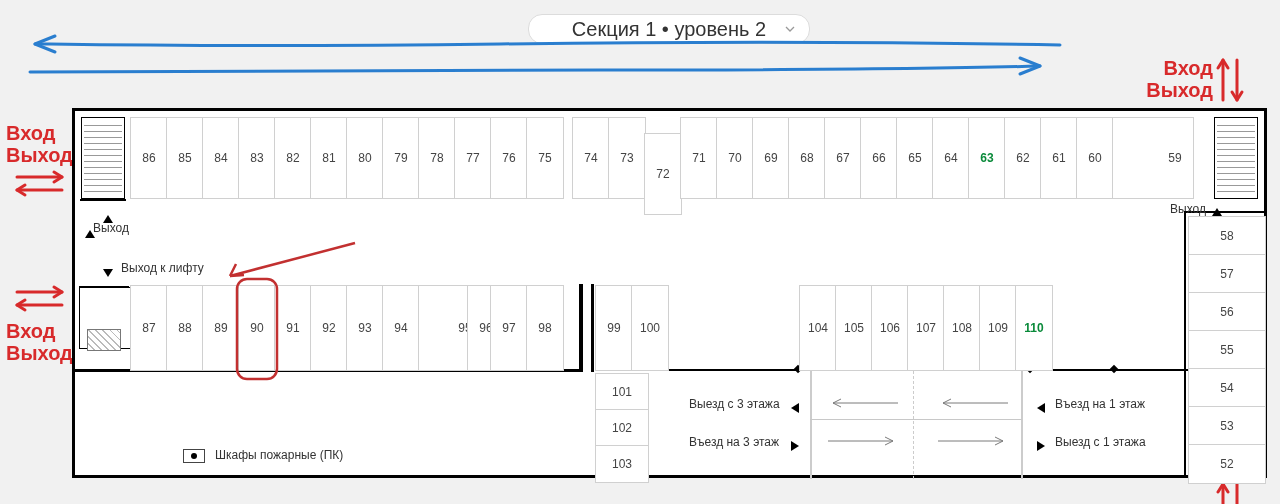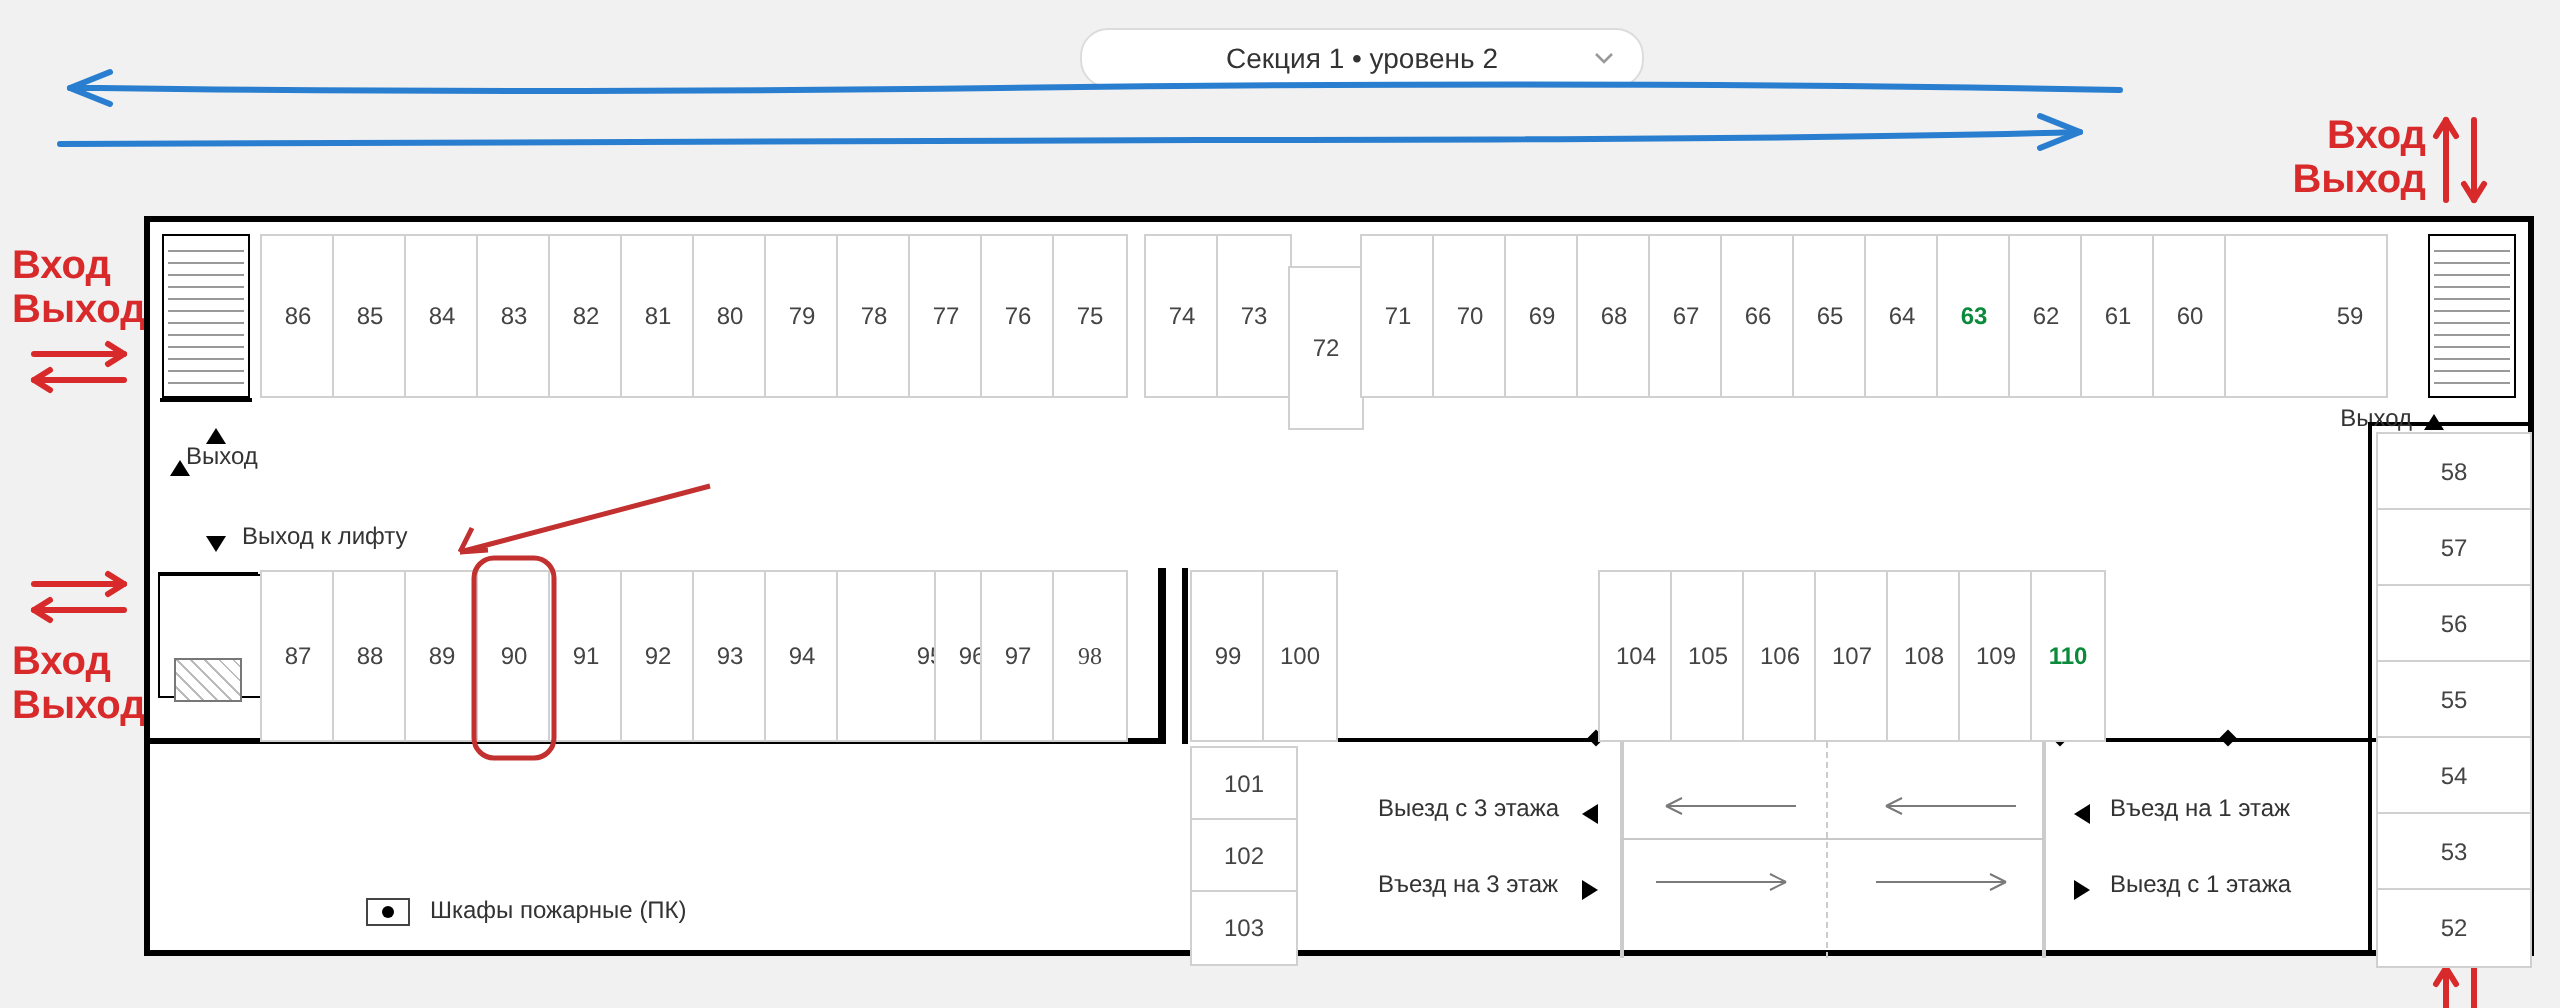--- a/index.html
+++ b/index.html
@@ -1,17 +1,17 @@
 <!DOCTYPE html>
 <html><head>
 <meta charset="utf-8">
 <style>
   html,body{margin:0;padding:0;background:#f1f1f1;font-family:Helvetica,Arial,sans-serif;}
   .stage{position:relative;width:1280px;height:504px;background:#f1f1f1;overflow:hidden;}
-  .select{position:absolute;left:540px;top:14px;width:280px;height:28px;border:1px solid #dcdcdc;border-radius:14px;background:#fff;display:flex;align-items:center;justify-content:center;font-size:14px;color:#333;cursor:pointer;}
+  .select{position:absolute;left:528px;top:14px;width:280px;height:28px;border:1px solid #dcdcdc;border-radius:14px;background:#fff;display:flex;align-items:center;justify-content:center;font-size:20px;color:#333;cursor:pointer;}
   .select .chev{position:absolute;right:14px;top:9px;width:10px;height:10px;}
   .plan{position:absolute;left:72px;top:108px;width:1195px;height:370px;border:3px solid #000;background:#fff;box-sizing:border-box;}
   
   .cell{position:absolute;border:1px solid #d0d0d0;background:#fff;font-size:12px;color:#444;display:flex;align-items:center;justify-content:center;}
   .cell.green{color:#0a8a3a;font-weight:600;}
   .label{position:absolute;font-size:12px;color:#333;}
   .biglabel{position:absolute;font-size:20px;font-weight:700;color:#d82a2b;line-height:1.1;}
   .blueStroke{stroke:#2a7ecf;stroke-width:3;fill:none;stroke-linecap:round;stroke-linejoin:round;}
   .redStroke{stroke:#d82a2b;stroke-width:3;fill:none;stroke-linecap:round;stroke-linejoin:round;}
   .red2{stroke:#c23030;stroke-width:2.5;fill:none;}
@@ -199,21 +199,21 @@
       <div class="cell" style="left: 91px; top: 174px; width: 36px; height: 84px;">88</div>
       <div class="cell" style="left: 127px; top: 174px; width: 36px; height: 84px;">89</div>
       <div class="cell" style="left: 163px; top: 174px; width: 36px; height: 84px;">90</div>
       <div class="cell" style="left: 199px; top: 174px; width: 36px; height: 84px;">91</div>
       <div class="cell" style="left: 235px; top: 174px; width: 36px; height: 84px;">92</div>
       <div class="cell" style="left: 271px; top: 174px; width: 36px; height: 84px;">93</div>
       <div class="cell" style="left: 307px; top: 174px; width: 36px; height: 84px;">94</div>
       <div class="cell" style="left: 343px; top: 174px; width: 36px; height: 84px; padding-left: 28px;">95</div>
       <div class="cell" style="left: 392px; top: 174px; width: 36px; height: 84px;">96</div>
       <div class="cell" style="left: 415px; top: 174px; width: 36px; height: 84px;">97</div>
-      <div class="cell" style="left: 451px; top: 174px; width: 36px; height: 84px; font-family: Liberation Serif, serif;">98</div>
+      <div class="cell" style="left: 451px; top: 174px; width: 36px; height: 84px;">98</div>
       <div class="cell" style="left: 520px; top: 174px; width: 36px; height: 84px;">99</div>
       <div class="cell" style="left: 556px; top: 174px; width: 36px; height: 84px;">100</div>
       <div class="cell" style="left: 724px; top: 174px; width: 36px; height: 84px;">104</div>
       <div class="cell" style="left: 760px; top: 174px; width: 36px; height: 84px;">105</div>
       <div class="cell" style="left: 796px; top: 174px; width: 36px; height: 84px;">106</div>
       <div class="cell" style="left: 832px; top: 174px; width: 36px; height: 84px;">107</div>
       <div class="cell" style="left: 868px; top: 174px; width: 36px; height: 84px;">108</div>
       <div class="cell" style="left: 904px; top: 174px; width: 36px; height: 84px;">109</div>
       <div class="cell green" style="left: 940px; top: 174px; width: 36px; height: 84px;">110</div>
       <div class="cell" style="left: 1113px; top: 105px; width: 76px; height: 38px;">58</div>

